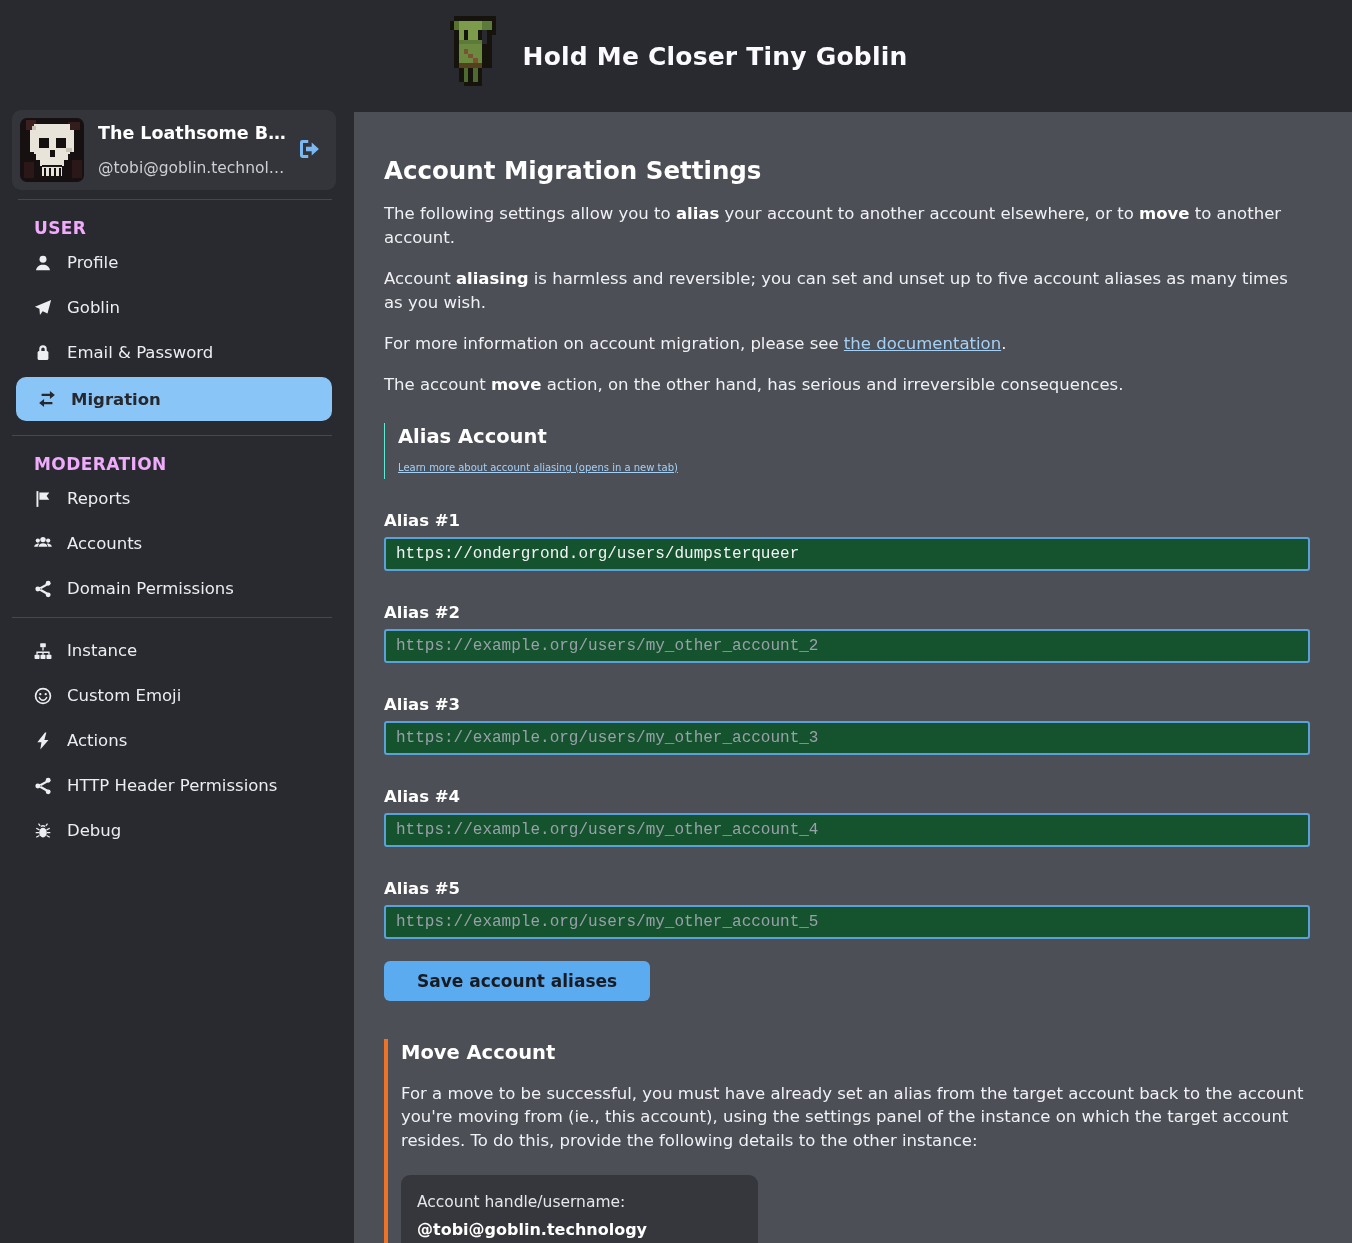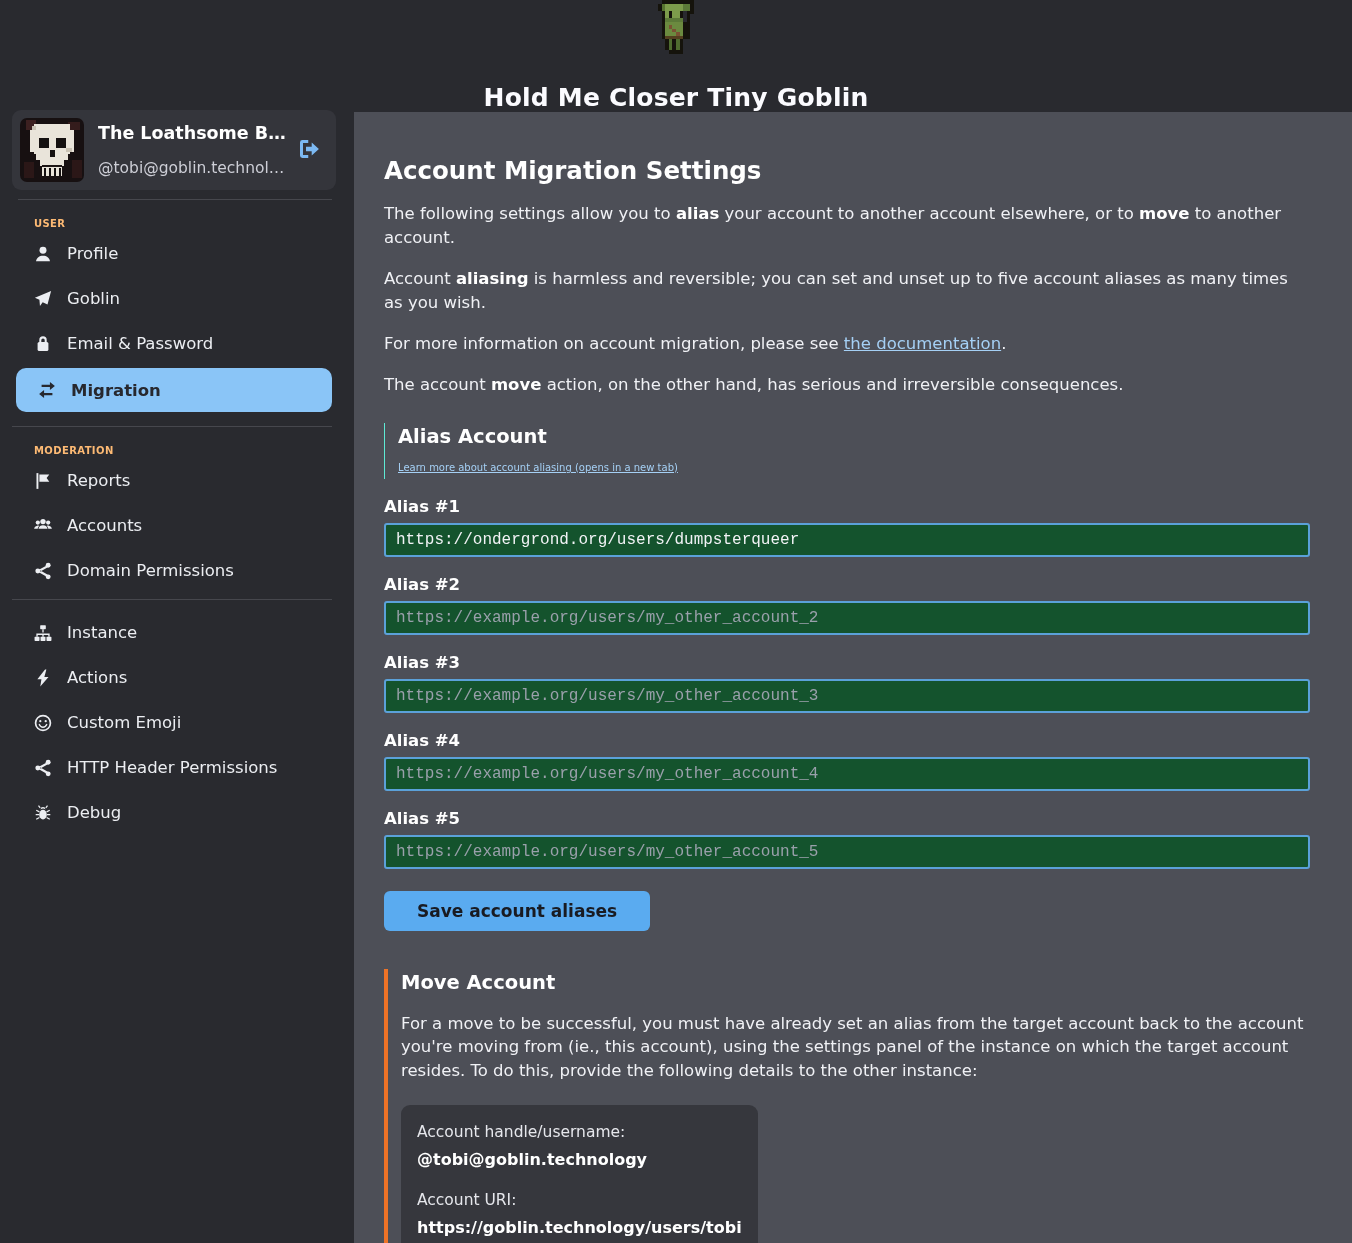--- a/index.html
+++ b/index.html
@@ -6,21 +6,21 @@
   html,body { width:1352px; height:1243px; overflow:hidden; }
   body {
     background:#292a2f;
     font-family:"DejaVu Sans","Liberation Sans",sans-serif;
     color:#f0f1f5;
   }
   .app { width:1352px; height:1243px; overflow:hidden; position:relative; }
 
   
   .topbar {
-    height:112px; display:flex; align-items:center; justify-content:center; gap:22px;flex-direction:column;
+    height:112px; display:flex; align-items:center; justify-content:center; gap:22px;
   }
   .goblin-logo { width:56px; height:84px; image-rendering:pixelated; }
   .instance-title { font-size:25px; font-weight:bold; color:#fbfbff; letter-spacing:.2px; }
 
   
   .columns { display:flex; align-items:flex-start; height:1131px; }
   .sidebar { width:336px; flex:0 0 336px; padding:0 0 0 12px; }
   .panel {
     flex:1 1 auto; margin-left:18px; background:#4d4f57; min-height:1131px;
     padding:44px 42px 0 30px; overflow:hidden;
@@ -42,21 +42,21 @@
     background:none; border:none; cursor:pointer; color:#7cb9f2;
     width:30px; height:30px; flex:0 0 30px; margin:0 4px 0 6px;
   }
   .logout-btn svg { width:24px; height:24px; }
   .sidebar-divider { border:none; border-top:1px solid #46474d; margin:9px 4px 0 6px; }
 
   
   .nav-section { padding:10px 0 6px 0; border-bottom:1px solid #46474d; margin:0 4px 0 0; }
   .nav-section:last-child { border-bottom:none; }
   .nav-section-label {
-    color:#fdba74; font-size:10px; font-weight:bold; letter-spacing:.4px;
+    color:#f0abfc; font-size:17px; font-weight:bold; letter-spacing:.4px;
     padding:8px 0 2px 22px;
   }
   .nav-item {
     display:flex; align-items:center; gap:15px; height:45px; padding:0 12px 0 22px;
     color:#eceef2; font-size:16.5px; cursor:pointer; border-radius:10px;
   }
   .nav-icon { width:18px; height:18px; flex:0 0 18px; display:inline-flex; }
   .nav-icon svg { width:18px; height:18px; }
   .nav-item.active {
     background:#8ac5f7; color:#27282e; font-weight:bold; height:44px;
@@ -66,21 +66,21 @@
   
   .page-title { font-size:24.5px; font-weight:bold; color:#ffffff; }
   .para { font-size:16.5px; line-height:1.45; margin-top:17px; color:#f0f1f5; }
   .para b { color:#ffffff; }
   a.link { color:#a5d0f5; text-decoration:underline; cursor:pointer; }
 
   .section-head { border-left:1px solid #5eead4; padding:2px 0 4px 13px; margin-top:26px; }
   .section-title { font-size:19.5px; font-weight:bold; color:#ffffff; margin-bottom:8px; }
   .section-head .link, .move-section .link { font-size:10px; }
 
-  .field { margin-top:18px; }
+  .field { margin-top:32px; }
   .field-label { font-size:16.5px; font-weight:bold; color:#ffffff; display:block; margin-bottom:7px; }
   .field input {
     display:block; width:926px; height:34px; background:#14532d;
     border:2px solid #5ba1d9; border-radius:3px; color:#f2f3f6;
     font-size:16px; font-family:Liberation Mono, monospace; padding:0 10px; outline:none;
   }
   .field input::placeholder { color:#9aa0ab; }
 
   .save-btn {
     margin-top:22px; background:#5aabf0; color:#191b22; font-weight:bold;
@@ -322,33 +322,33 @@
                   <svg fill="currentColor">
                     <use href="#sym-sitemap-icon"></use>
                   </svg>
                 </span>
     <span class="nav-label">Instance</span>
   </div>
 
   <div class="nav-item">
     <span class="nav-icon">
                   <svg fill="currentColor">
+                    <use href="#sym-smiley-icon"></use>
+                  </svg>
+                </span>
+    <span class="nav-label">Custom Emoji</span>
+  </div>
+
+  <div class="nav-item">
+    <span class="nav-icon">
+                  <svg fill="currentColor">
                     <use href="#sym-bolt-icon"></use>
                   </svg>
                 </span>
     <span class="nav-label">Actions</span>
-  </div>
-
-  <div class="nav-item">
-    <span class="nav-icon">
-                  <svg fill="currentColor">
-                    <use href="#sym-smiley-icon"></use>
-                  </svg>
-                </span>
-    <span class="nav-label">Custom Emoji</span>
   </div>
 
   <div class="nav-item">
     <span class="nav-icon">
                   <svg fill="currentColor">
                     <use href="#sym-share-nodes-icon"></use>
                   </svg>
                 </span>
     <span class="nav-label">HTTP Header Permissions</span>
   </div>

